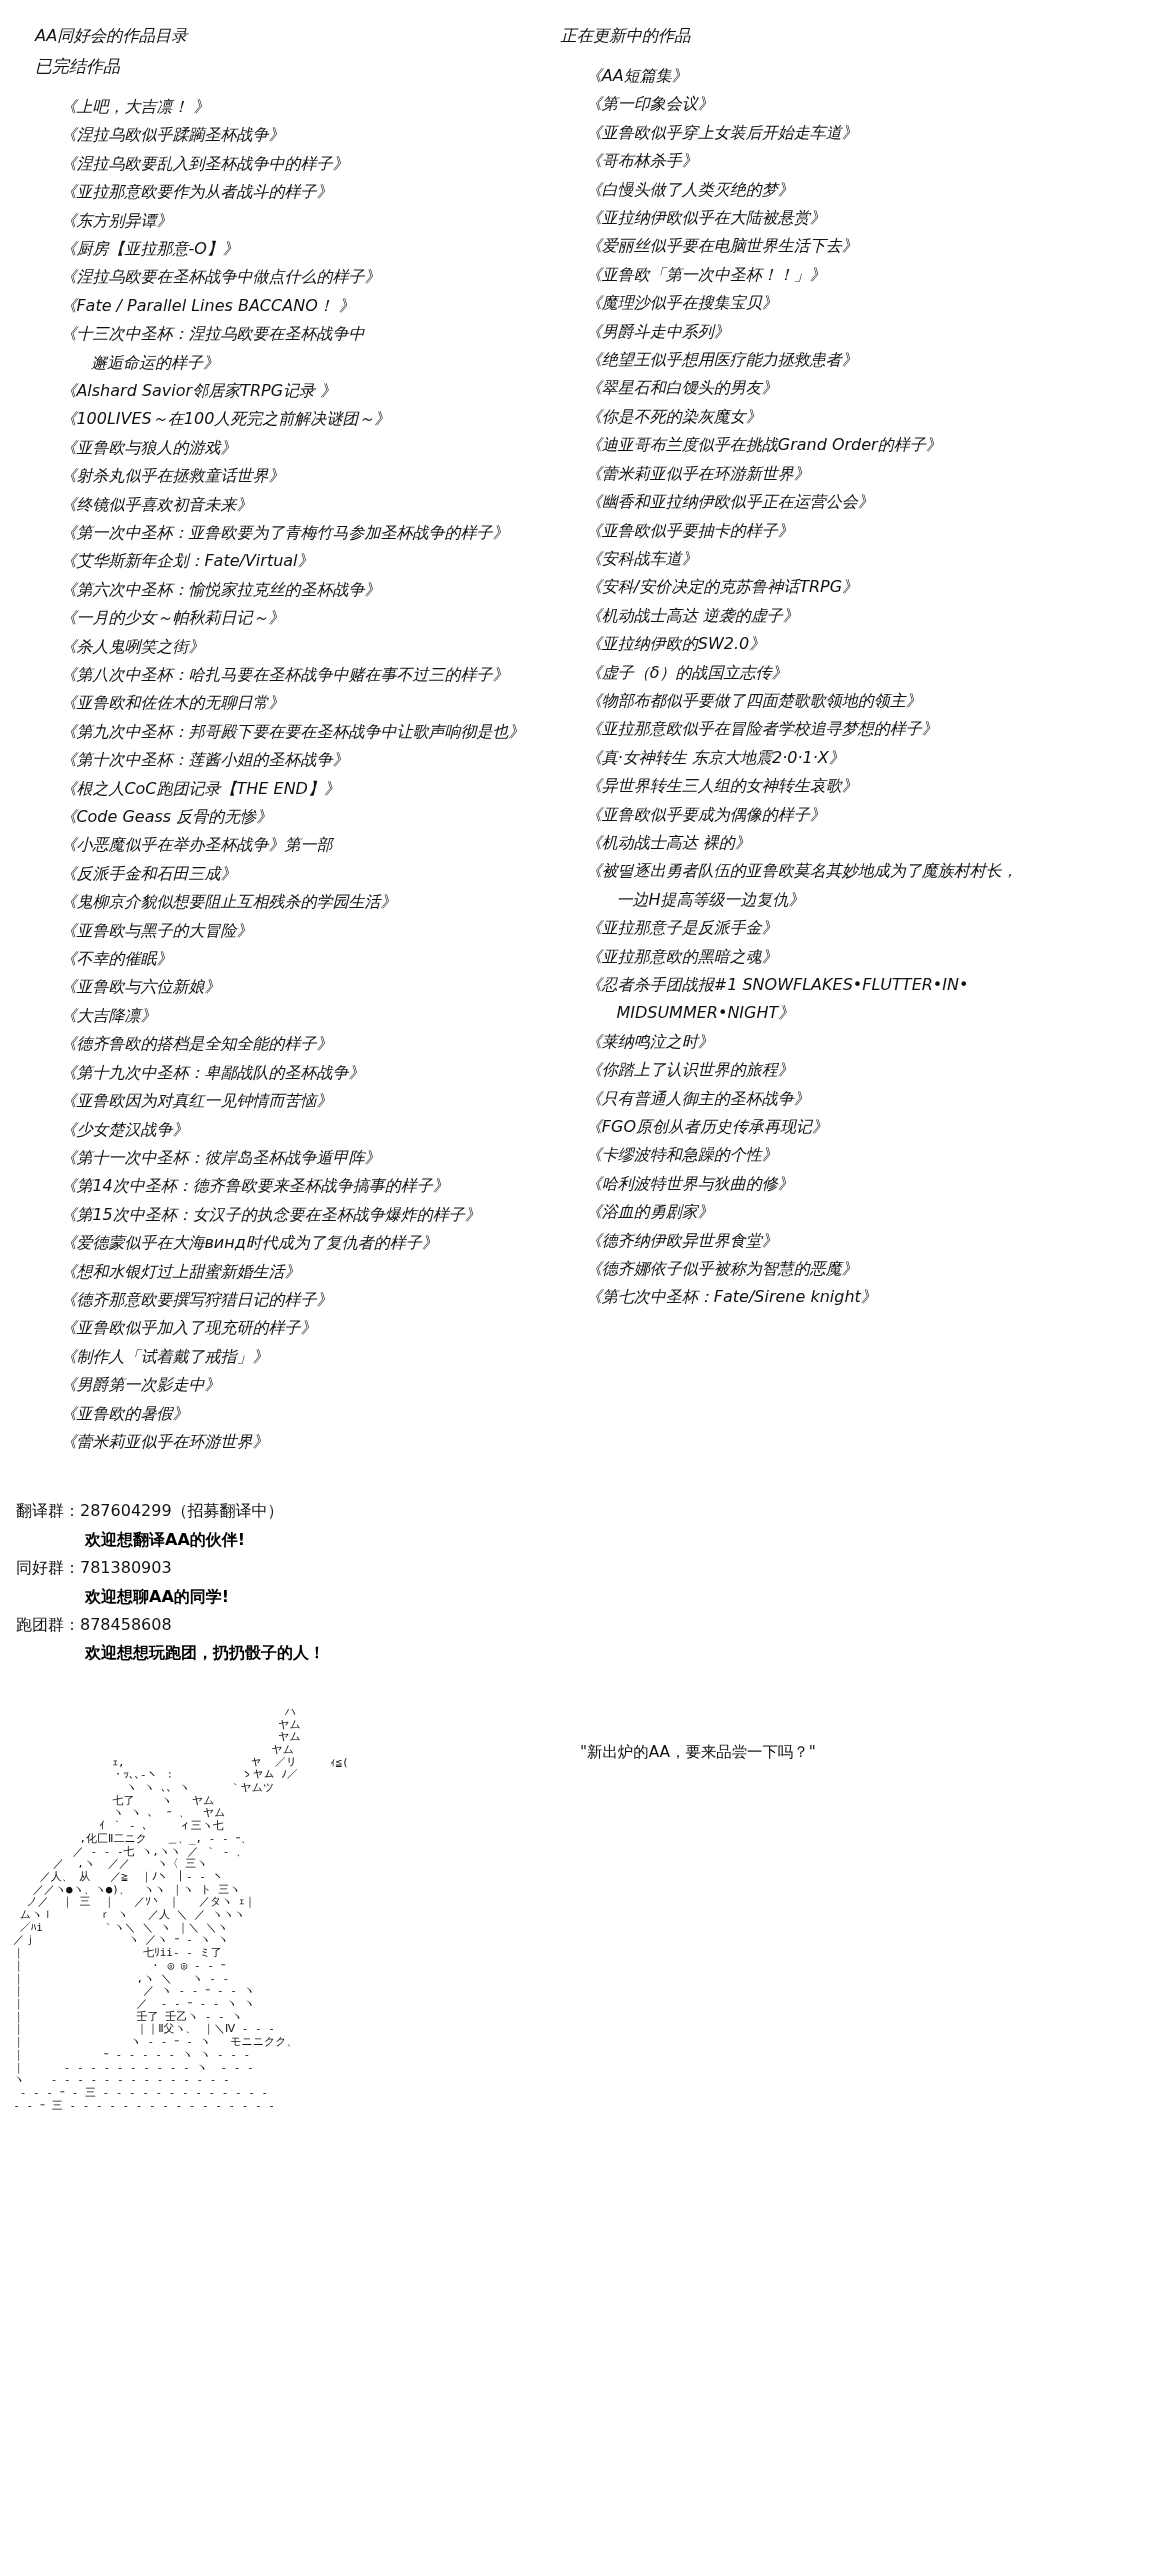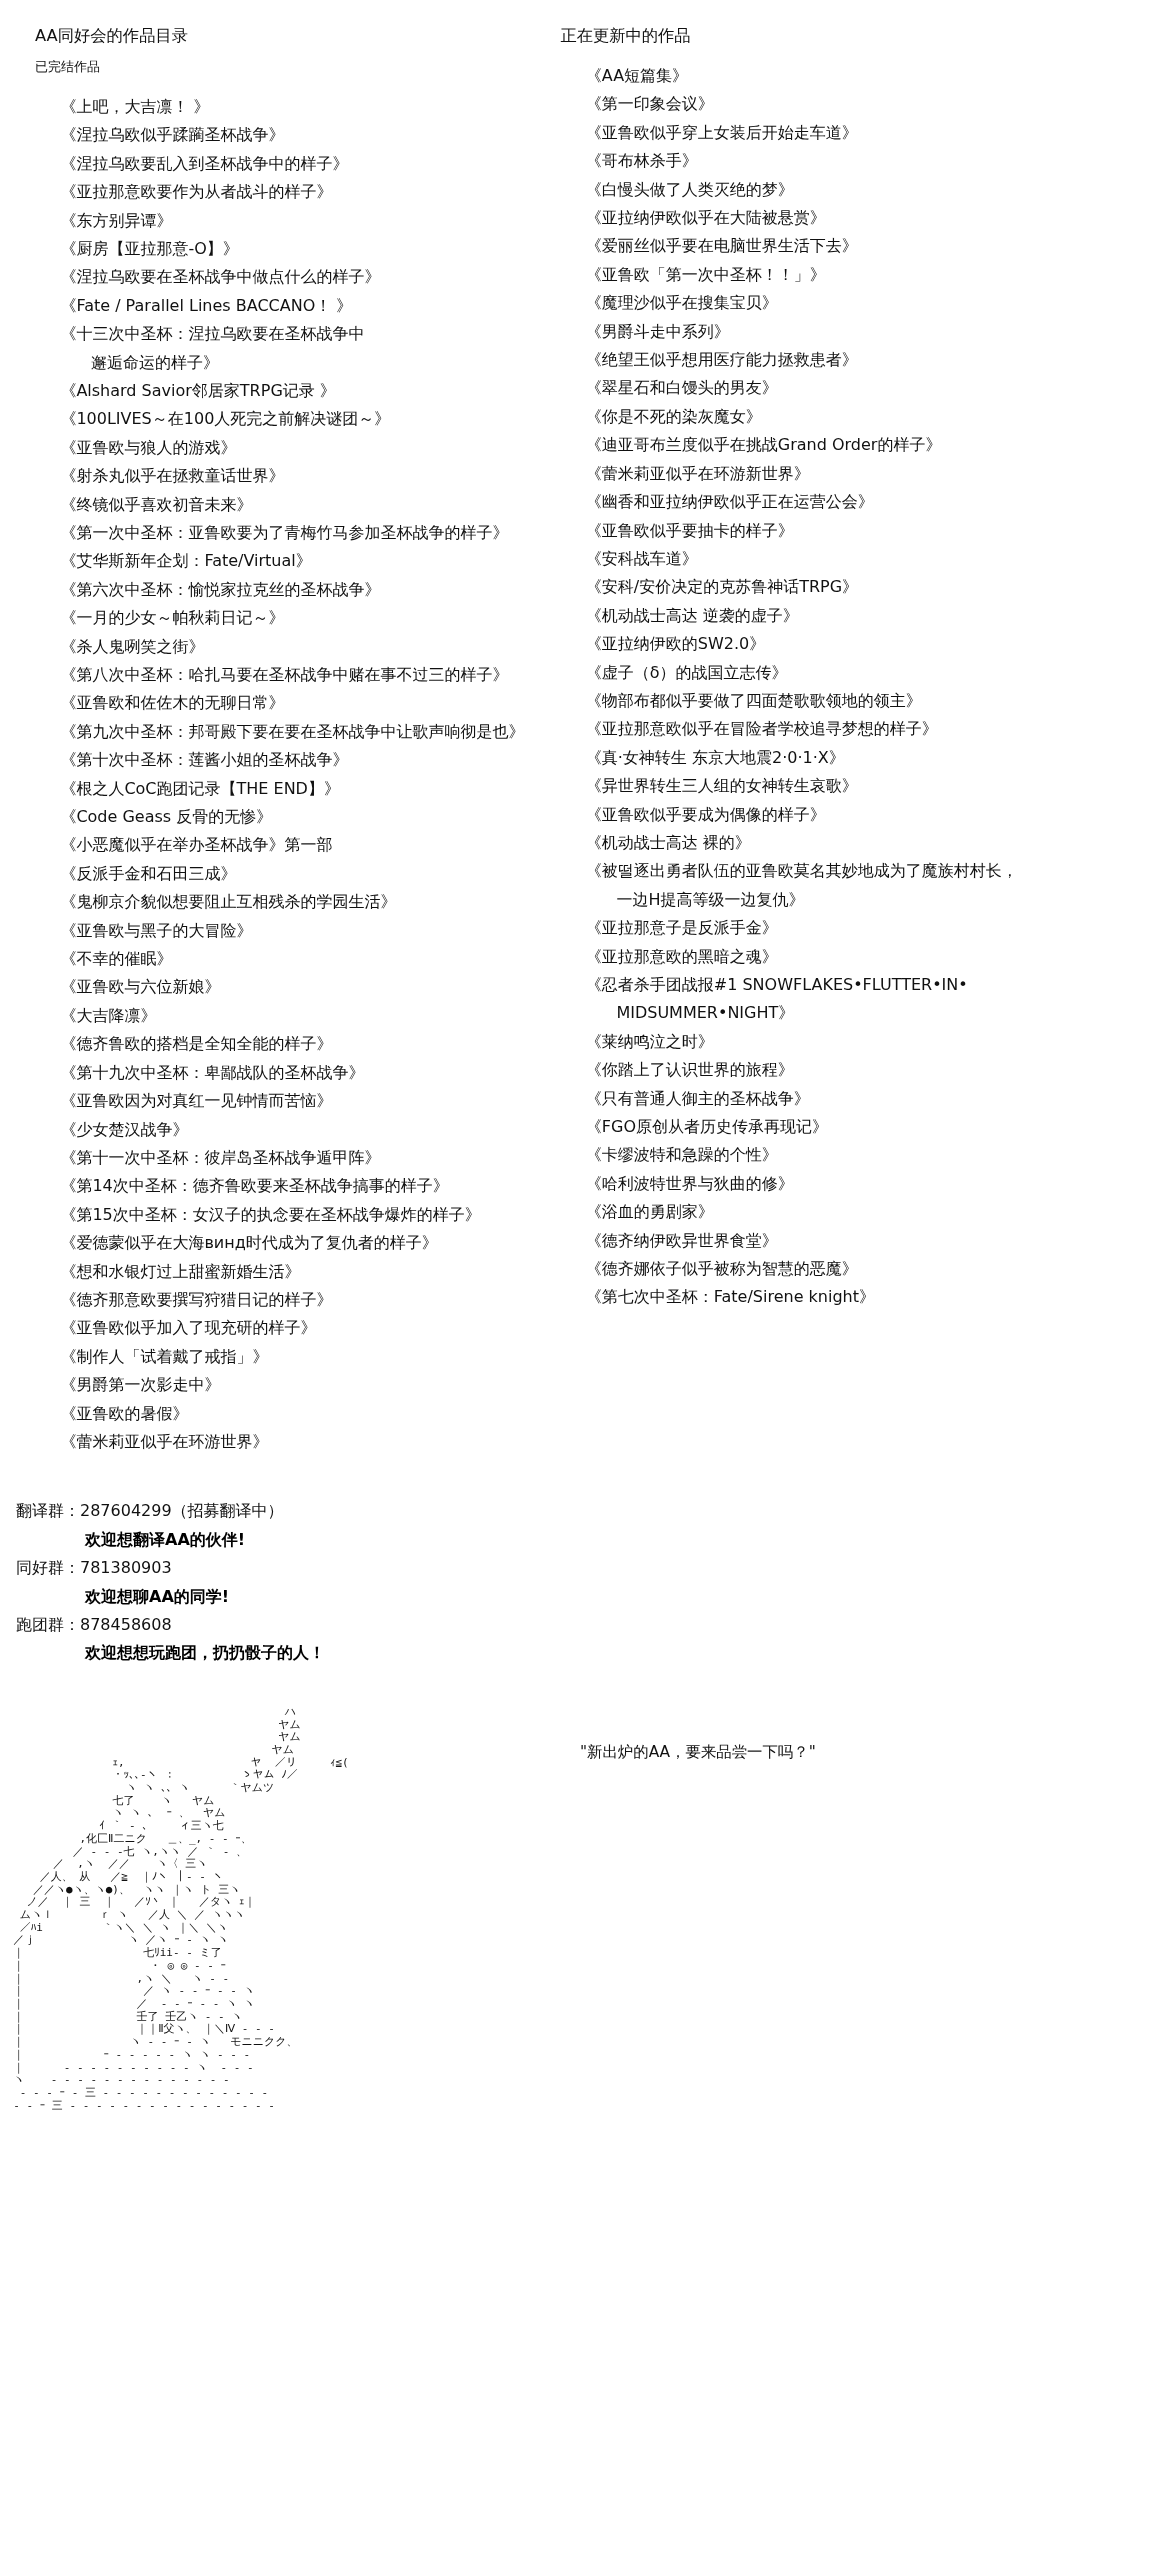--- a/index.html
+++ b/index.html
@@ -20,38 +20,39 @@
     position: relative;
     box-sizing: border-box;
     padding: 21px 0 0 0;
   }
   .columns {
     display: flex;
     align-items: flex-start;
   }
   .col {
     box-sizing: border-box;
+    font-style: italic;
   }
   .col-left {
     width: 547px;
     padding-left: 35px;
   }
   .col-right {
     width: 607px;
     padding-left: 13.4px;
   }
   .col-head {
     font-size: 16.3px;
     line-height: 29px;
     color: #111;
     margin-bottom: 1.9px;
     white-space: nowrap;
   }
   .subhead {
-    font-size: 13px;
+    font-size: 17px;
     line-height: 29px;
     color: #111;
     margin-bottom: 0px;
   }
   ul.worklist {
     list-style: none;
     margin: 12px;
     padding: 0;
   }
   ul.worklist li {

